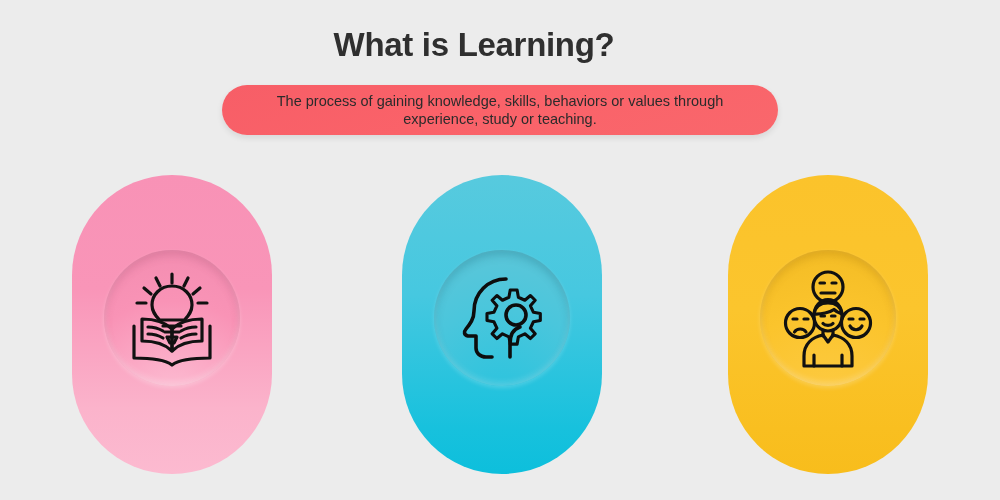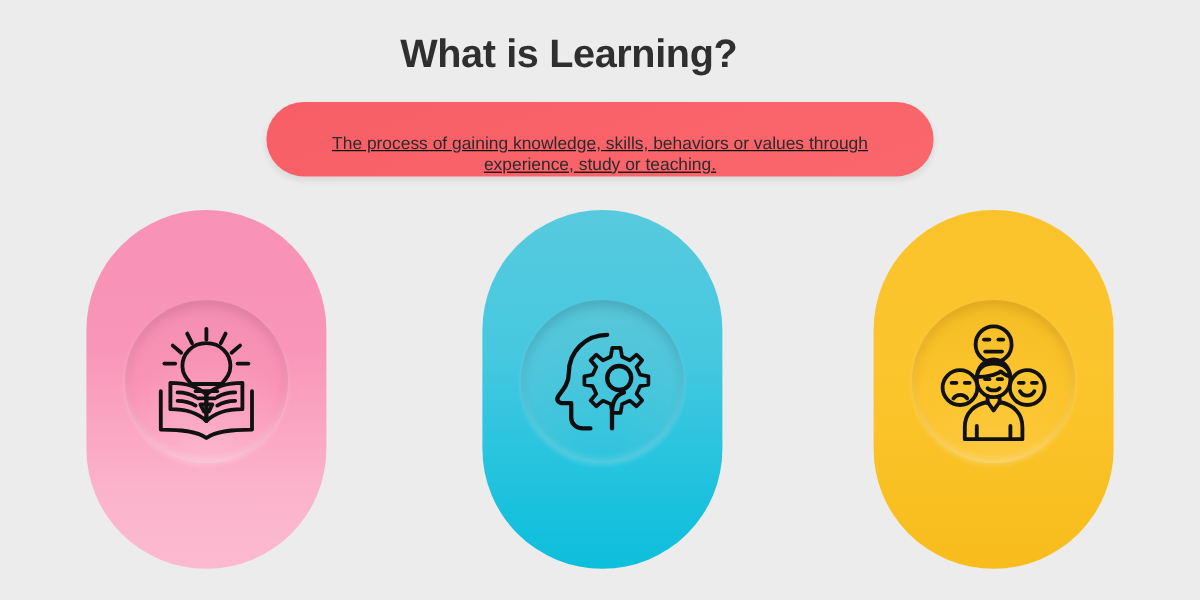--- a/index.html
+++ b/index.html
@@ -34,28 +34,27 @@
     color: #2f2f2f;
     letter-spacing: -0.3px;
   }
 
   
   .subtitle-pill {
     position: absolute;
     left: 222px;
     top: 85px;
     width: 556px;
-    height: 62px;
+    height: 50px;
     border-radius: 31px;
     background: linear-gradient(160deg, #f75e67 0%, #fa6269 45%, #f9676c 100%);
     box-shadow: 0 3px 6px rgba(0,0,0,0.09);
     display: flex;
-    align-items: flex-end;
+    align-items: center;
     justify-content: center;
-    text-decoration: underline;
   }
   .subtitle-text {
     font-size: 14.5px;
     line-height: 18px;
     color: #2b2b2b;
     text-align: center;
     padding: 0 22px;
     font-weight: normal;
   }
 

